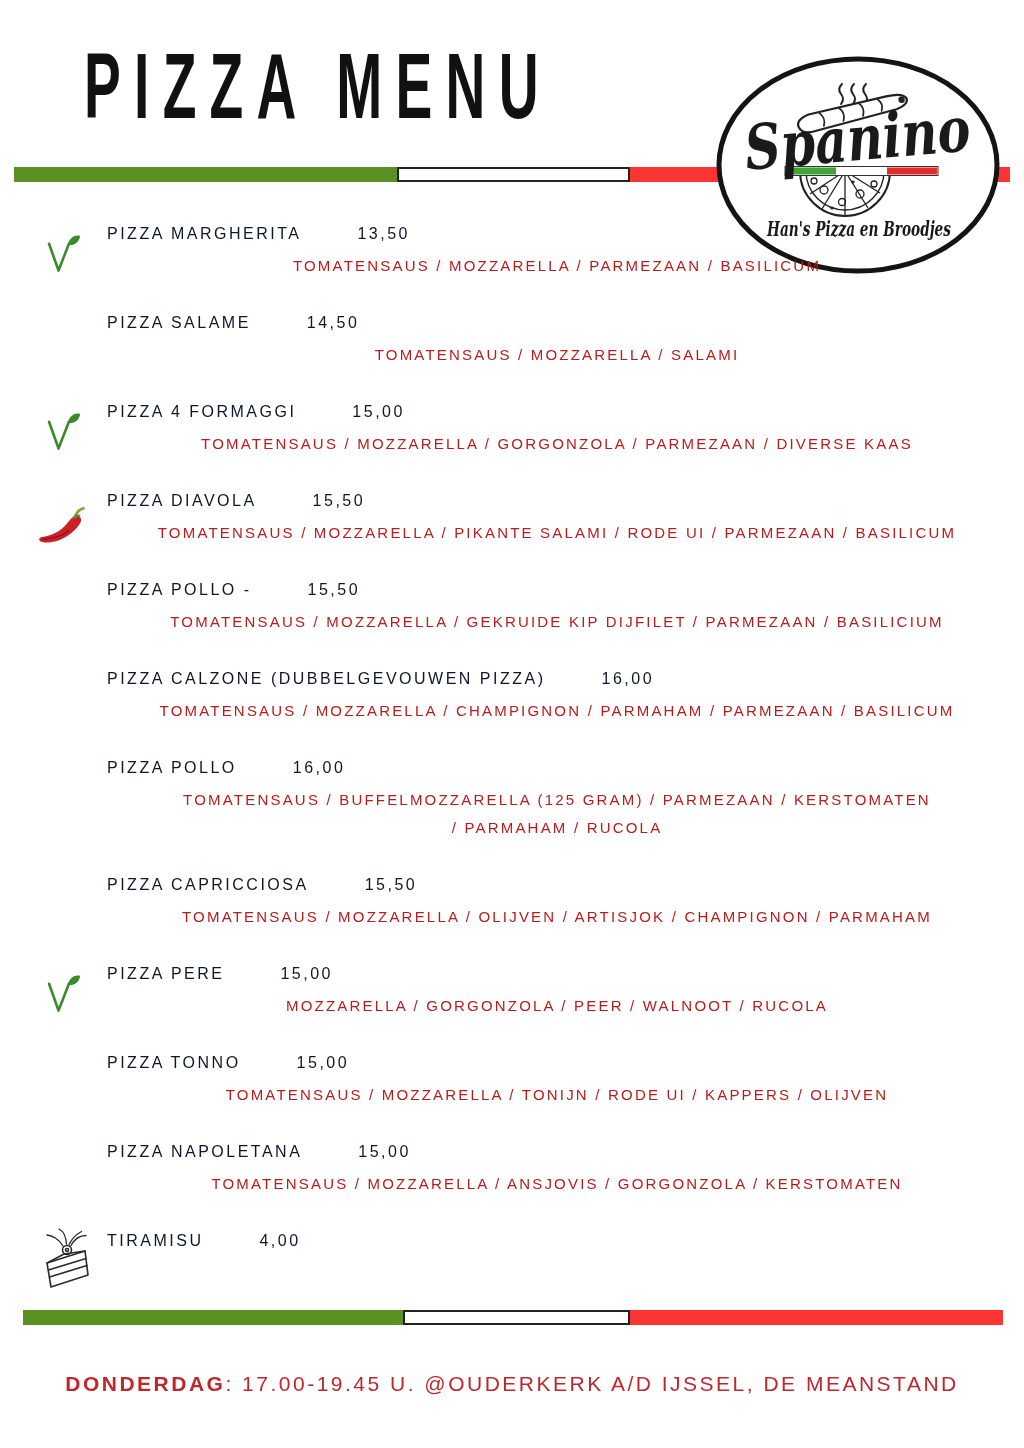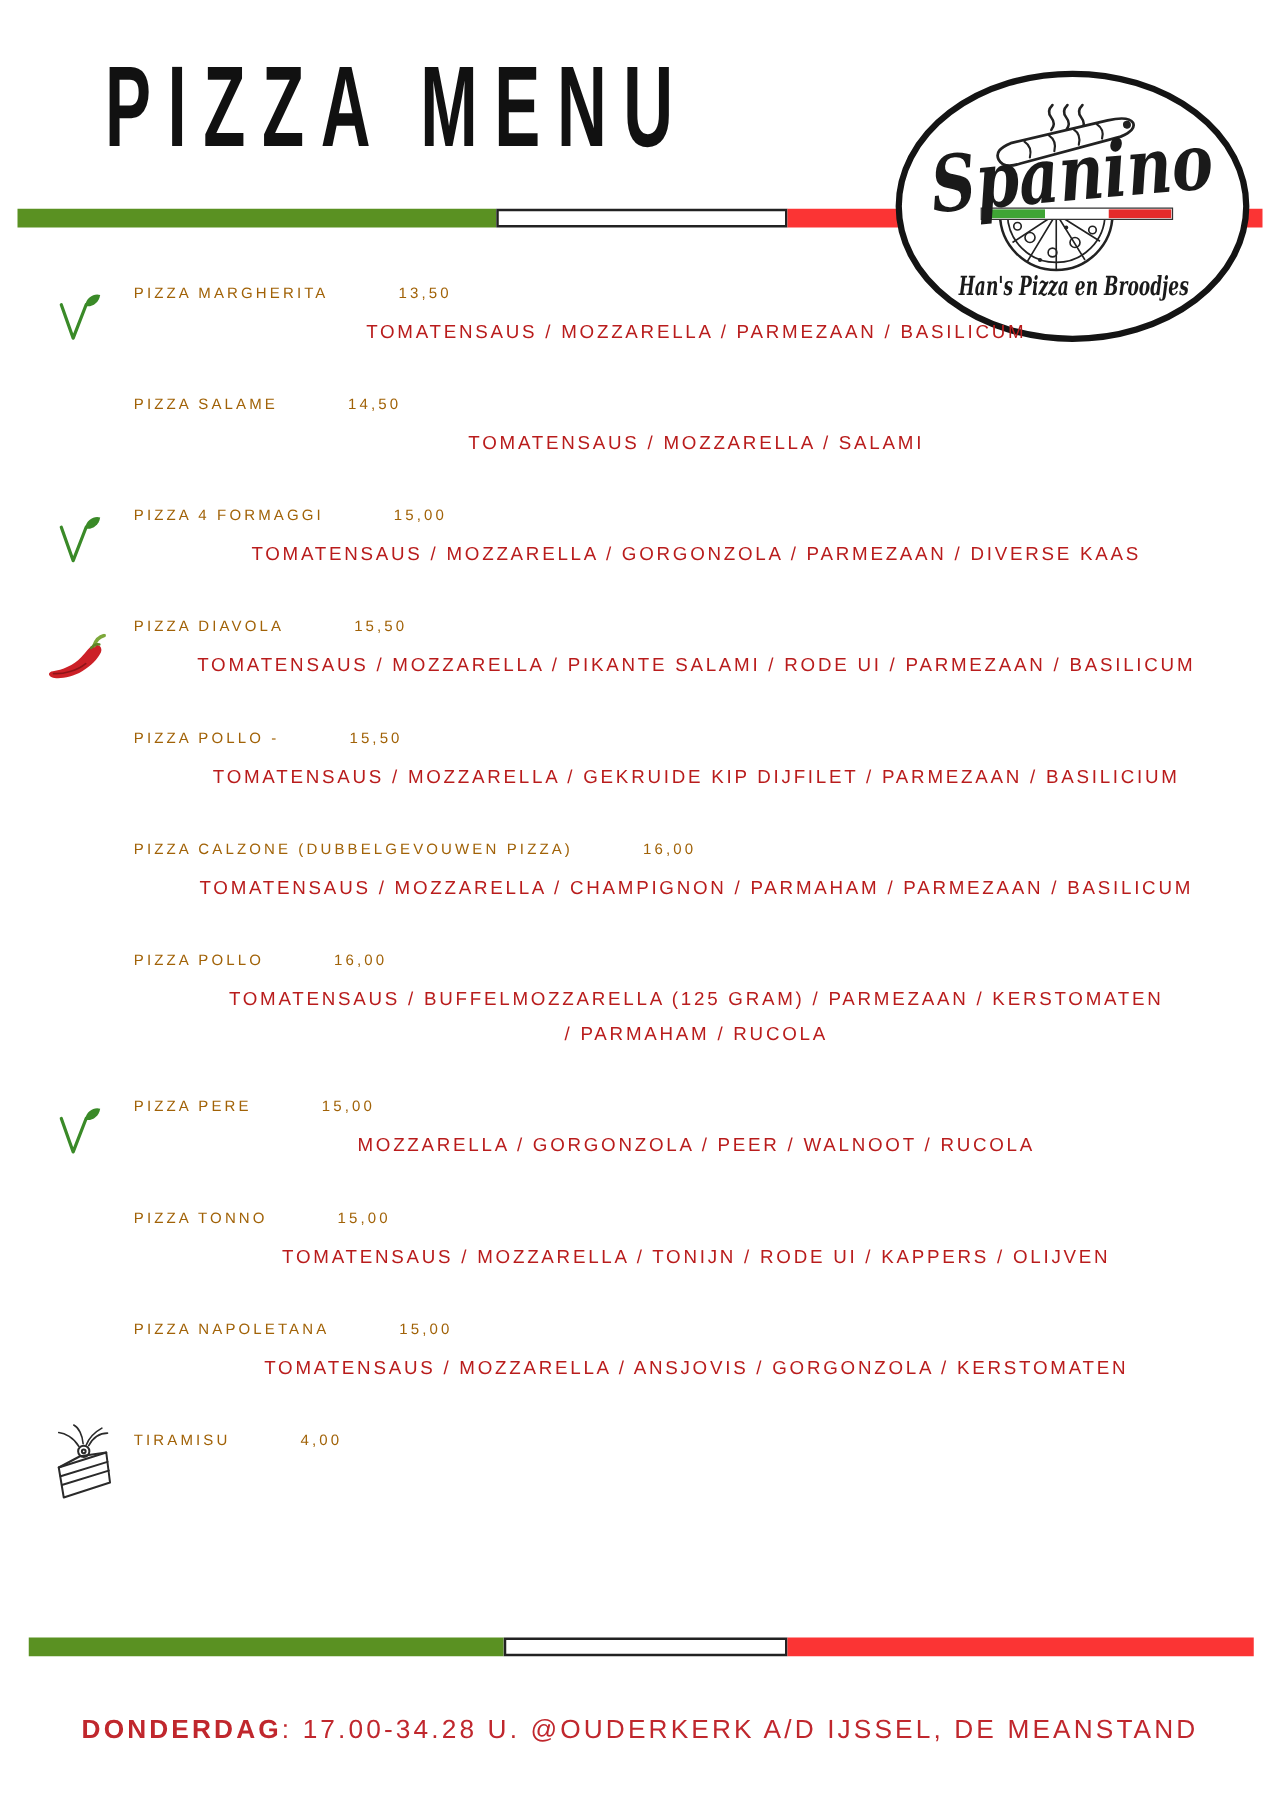--- a/index.html
+++ b/index.html
@@ -30,21 +30,21 @@
 
   
   .logo { position:absolute; left:702px; top:38px; width:312px; height:254px; z-index:2; }
   .logo svg { display:block; width:100%; height:100%; }
 
   
   .menu { position:absolute; left:107px; top:224px; width:900px; z-index:3; }
   .item { position:relative; margin-bottom:33px; }
   .item-row { line-height:20px; white-space:pre; }
   .item-name, .item-price {
-    font-size:12px; letter-spacing:2.5px; color:#a16207; font-weight:400;
+    font-size:16px; letter-spacing:2.5px; color:#0f172a; font-weight:400;
   }
   .item-price { margin-left:56px;text-align:right; }
   .item-desc {
     margin-top:8px; line-height:28px; white-space:pre;
     font-size:15px; letter-spacing:2.2px; color:#b91c1c; font-weight:400;text-align:center;
   }
   .icon { position:absolute; display:block; }
   .icon svg { display:block; width:100%; height:100%; }
   .icon.veg   { left:-64px; top:8px;  width:38px; height:46px; }
   .icon.chili { left:-72px; top:16px; width:50px; height:40px; }
@@ -172,20 +172,25 @@
         <div class="item-desc">TOMATENSAUS / MOZZARELLA / CHAMPIGNON / PARMAHAM / PARMEZAAN / BASILICUM</div>
       </div>
 
       <div class="item">
 
         <div class="item-row"><span class="item-name">PIZZA POLLO</span><span class="item-price">16,00</span></div>
         <div class="item-desc">TOMATENSAUS / BUFFELMOZZARELLA (125 GRAM) / PARMEZAAN / KERSTOMATEN
 / PARMAHAM / RUCOLA</div>
       </div>
 
+      <div class="item">
+
+        <div class="item-row"><span class="item-name">PIZZA CAPRICCIOSA</span><span class="item-price">15,50</span></div>
+        <div class="item-desc">TOMATENSAUS / MOZZARELLA / OLIJVEN / ARTISJOK / CHAMPIGNON / PARMAHAM</div>
+      </div>
 
       <div class="item">
         <span class="icon veg">
           <svg viewBox="0 0 44 50" xmlns="http://www.w3.org/2000/svg">
             <path d="M7 12 L18 43 L30 12" fill="none" stroke="#3a8a28" stroke-width="3" stroke-linecap="round" stroke-linejoin="round"></path>
             <path d="M29 13 C30 5 38 1 43 3 C42 11 34 15 29 13 Z" fill="#3a8a28"></path>
           </svg>
         </span>
 
         <div class="item-row"><span class="item-name">PIZZA PERE</span><span class="item-price">15,00</span></div>
@@ -220,15 +225,15 @@
         <div class="item-desc"></div>
       </div>
     </div>
 
   <div class="flag-bar bottom">
     <div class="seg green"></div>
     <div class="seg white"></div>
     <div class="seg red"></div>
   </div>
 
-  <div class="footer-note"><span class="footer-day">DONDERDAG</span><span class="footer-details">: 17.00-34.28 U. @OUDERKERK A/D IJSSEL, DE MEANSTAND</span></div>
+  <div class="footer-note"><span class="footer-day">DONDERDAG</span><span class="footer-details">: 17.00-19.45 U. @OUDERKERK A/D IJSSEL, DE MEANSTAND</span></div>
 
 </div>
 
 </body></html>

